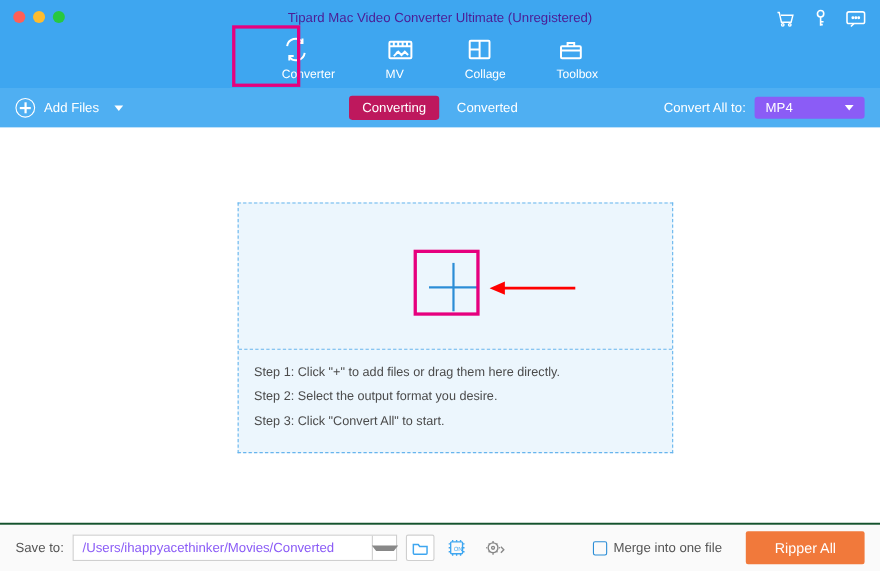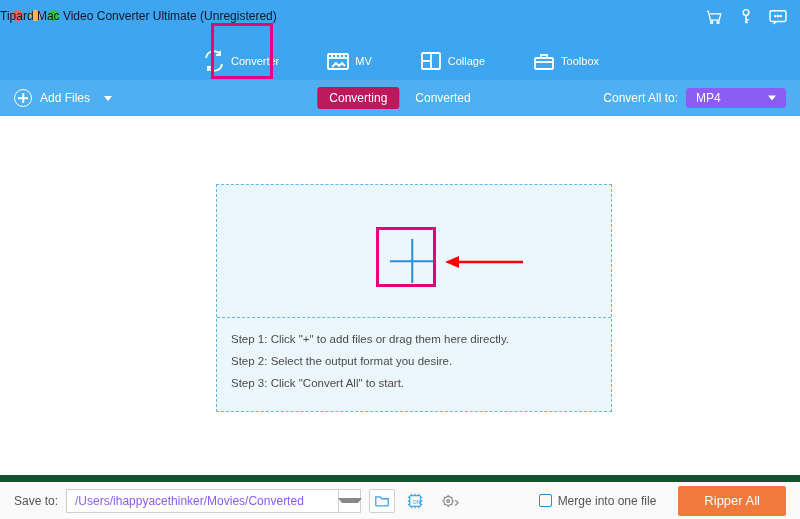--- a/index.html
+++ b/index.html
@@ -6,26 +6,26 @@
   html, body { width: 800px; height: 519px; overflow: hidden; background: #fff; }
   .app { width: 800px; height: 519px; display: flex; flex-direction: column; position: relative; }
 
   
   .header { height: 80px; background: #3ea6f0; position: relative; }
   .traffic { position: absolute; top: 10px; left: 12px; display: flex; gap: 7px; }
   .tl { width: 11px; height: 11px; border-radius: 50%; }
   .tl.red { background: #ff5f57; }
   .tl.yellow { background: #febc2e; }
   .tl.green { background: #28c840; }
-  .title { position: absolute; top: 9px; left: 0; right: 0; color: #0f172a; font-size: 12px; }
+  .title { position: absolute; top: 9px; left: 0; right: 0; text-align: center; color: #4c1d95; font-size: 12px; }
   .header-right { position: absolute; top: 8px; right: 12px; display: flex; gap: 14px; color: #fff; align-items: center; }
   .header-right svg { display: block; }
 
   .tabs { position: absolute; bottom: 4px; left: 0; right: 0; display: flex; justify-content: center; gap: 34px; }
-  .tab { display: flex; flex-direction: row; align-items: center; gap: 4px; color: #fff; font-size: 11px; cursor: pointer; padding: 4px 6px 2px; }
+  .tab { display: flex; flex-direction: column; gap: 4px; color: #fff; font-size: 11px; cursor: pointer; padding: 4px 6px 2px; }
   .tab .ic { width: 26px; height: 26px; display:flex; align-items:center; justify-content:center; }
   .highlight-tab { position:absolute; border:3px solid #e6007e; pointer-events:none; }
 
   
   .subbar { height: 36px; background: #4faff2; display:flex; align-items:center; color:#fff; font-size:12px; position:relative; padding: 0 14px; }
   .addfiles { display:flex; align-items:center; gap:8px; cursor:pointer;justify-content:space-between; }
   .plus-circle { width:18px; height:18px; border:1.5px solid #fff; border-radius:50%; position:relative; }
   .plus-circle::before, .plus-circle::after { content:""; position:absolute; background:#fff; }
   .plus-circle::before { left:50%; top:3px; bottom:3px; width:1.5px; transform:translateX(-50%); }
   .plus-circle::after  { top:50%; left:3px; right:3px; height:1.5px; transform:translateY(-50%); }
@@ -44,21 +44,21 @@
   .bigplus-hit { position:absolute; left:165px; top:46px; width:60px; height:60px; cursor:pointer; }
   .bigplus-hit::before, .bigplus-hit::after { content:""; position:absolute; background:#2b8dd6; }
   .bigplus-hit::before { left:50%; top:8px; bottom:8px; width:1.5px; transform:translateX(-50%); }
   .bigplus-hit::after  { top:50%; left:8px; right:8px; height:1.5px; transform:translateY(-50%); }
   .highlight-plus { position:absolute; left:376px; top:111px; width:60px; height:60px; border:3px solid #e6007e; pointer-events:none; }
   .arrow { position:absolute; left:445px; top:136px; pointer-events:none; }
   .arrow svg { display:block; }
   .steps { position:absolute; left:14px; top:144px; right:14px; color:#4b4b4b; font-size:11.5px; line-height:1.9; }
 
   
-  .footer { height:44px; border-top:7px solid #14532d; background:#fafafa; display:flex; align-items:center; padding:0 14px; gap:8px; font-size:12px; color:#555; }
+  .footer { height:44px; border-top:2px solid #14532d; background:#fafafa; display:flex; align-items:center; padding:0 14px; gap:8px; font-size:12px; color:#555; }
   .pathbox { flex: 0 0 295px; height:24px; border:1px solid #cfcfcf; background:#fff; display:flex; align-items:center; }
   .pathbox span { flex:1; padding:0 8px; white-space:nowrap; overflow:hidden; text-overflow:ellipsis; color:#8b5cf6; }
   .path-dd { width:22px; height:100%; border-left:1px solid #cfcfcf; display:flex; align-items:center; justify-content:center; cursor:pointer; }
   .path-dd .caret { border-top-color:#888; }
   .ibtn { width:26px; height:24px; border:1px solid #cfcfcf; background:#fff; display:flex; align-items:center; justify-content:center; cursor:pointer; border-radius:2px; }
   .ibtn.noborder { border:none; background:transparent; }
   .merge { margin-left:auto; display:flex; align-items:center; gap:6px; cursor:pointer; }
   .chk { width:13px; height:13px; border:1px solid #2b8dd6; border-radius:2px; }
   .convertbtn { margin-left:14px; background:#f1793b; color:#fff; padding:0 26px; height:30px; display:flex; align-items:center; border-radius:2px; cursor:pointer; font-size:13px; }
 </style>

